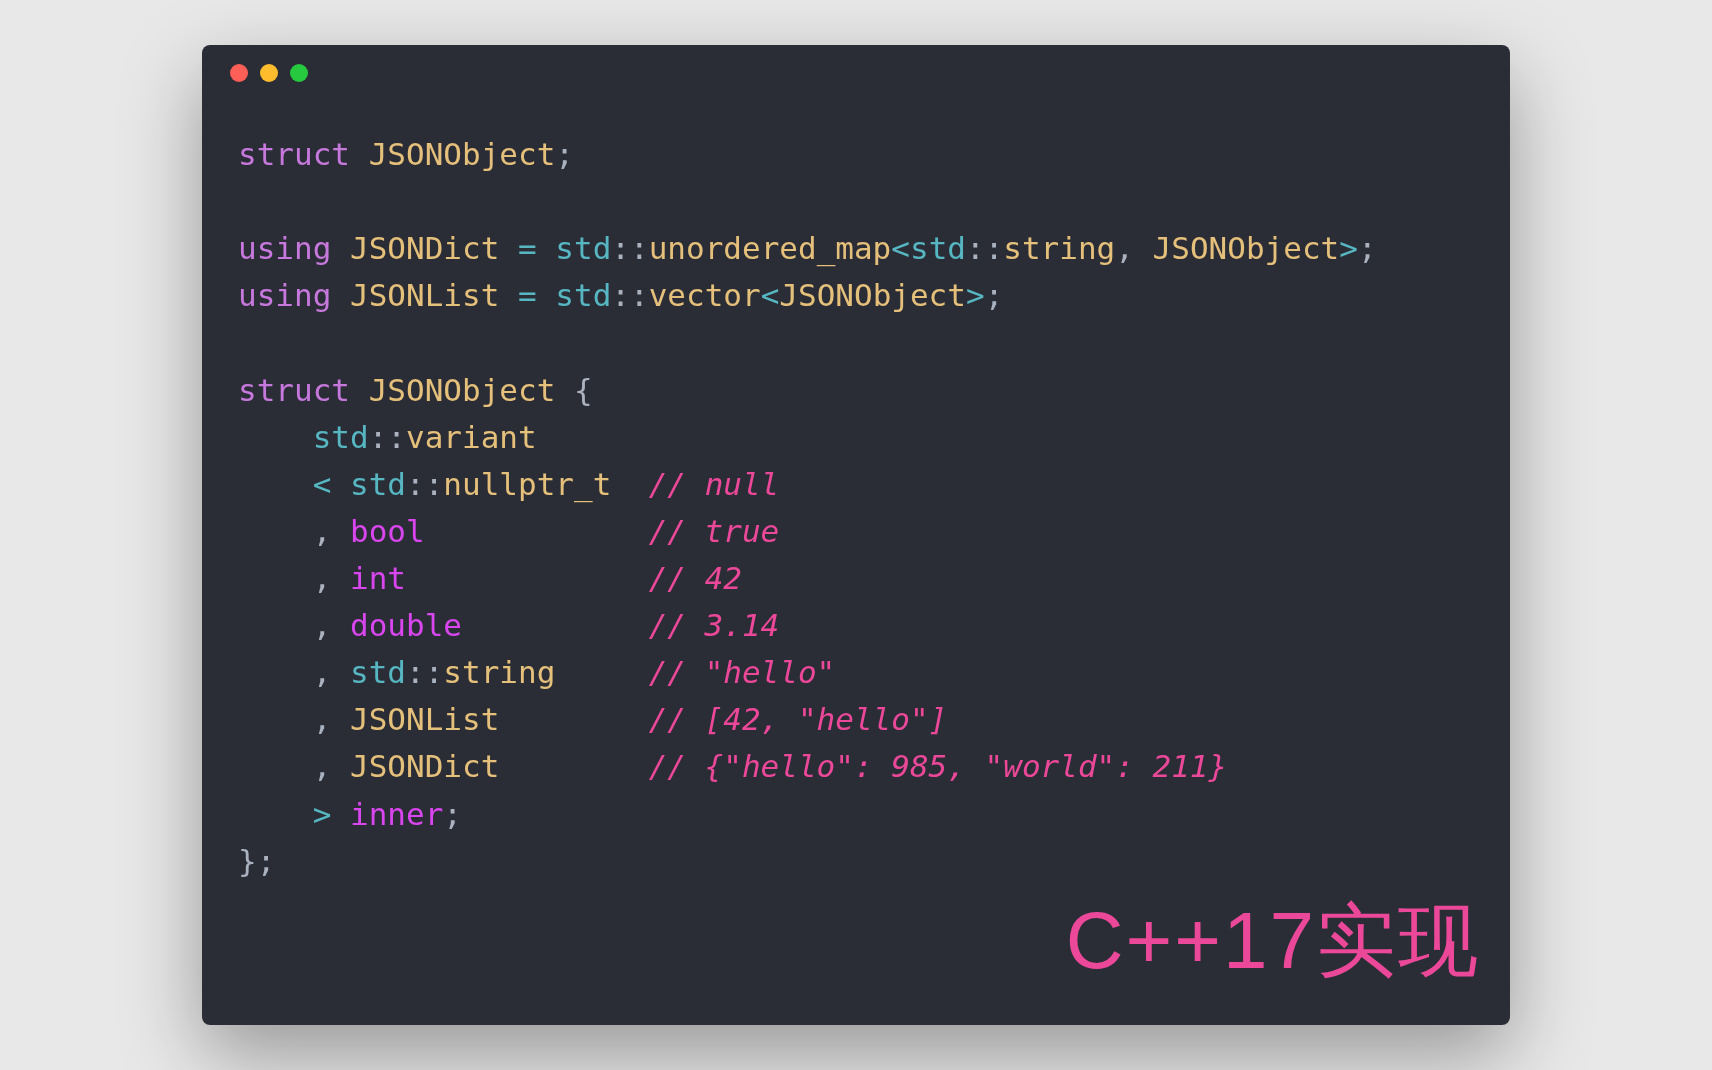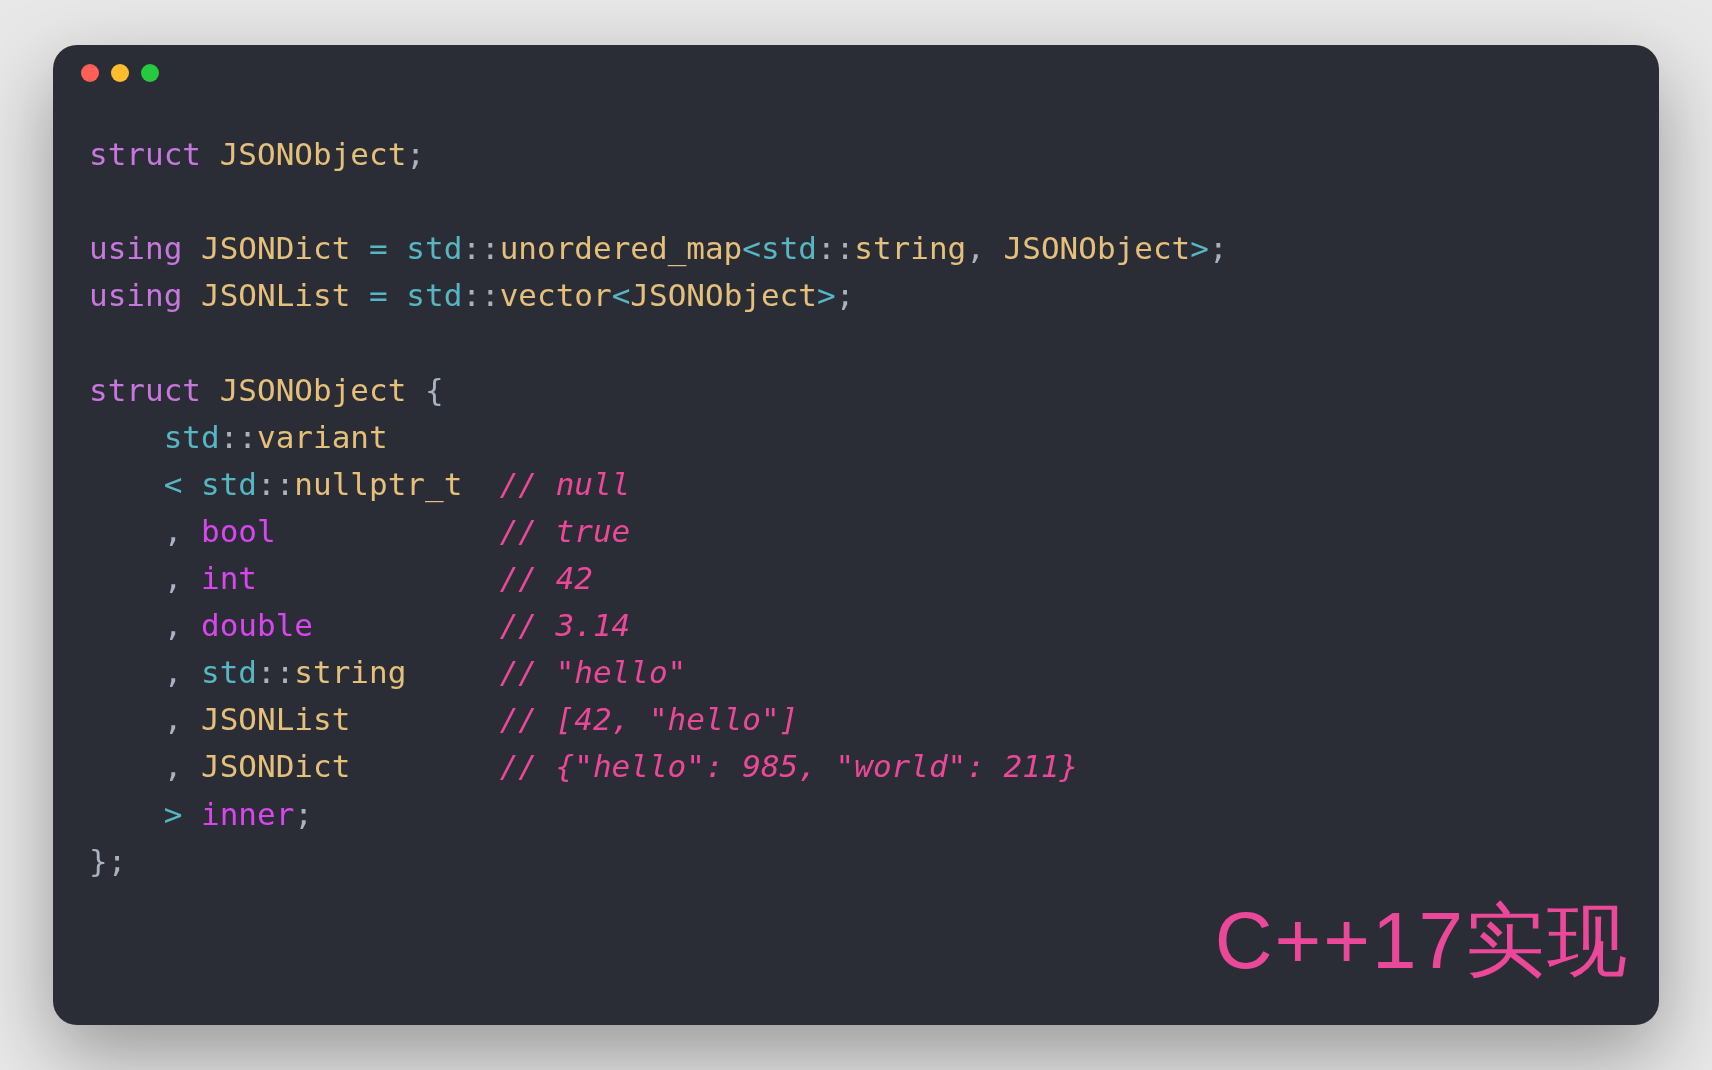--- a/index.html
+++ b/index.html
@@ -7,24 +7,24 @@
     width: 1712px;
     height: 1070px;
     background: #e8e8e8;
     display: flex;
     align-items: center;
     justify-content: center;
     font-family: "SF Mono", "Menlo", "Consolas", monospace;
     overflow: hidden;
   }
   .window {
-    width: 1606px;
+    width: 1308px;
     height: 980px;
     background: #2b2d36;
-    border-radius: 24px;
+    border-radius: 8px;
     box-shadow: 0 30px 80px rgba(0,0,0,0.35);
     position: relative;
     overflow: hidden;
   }
   .titlebar {
     height: 56px;
     display: flex;
     align-items: center;
     padding-left: 28px;
     gap: 12px;

